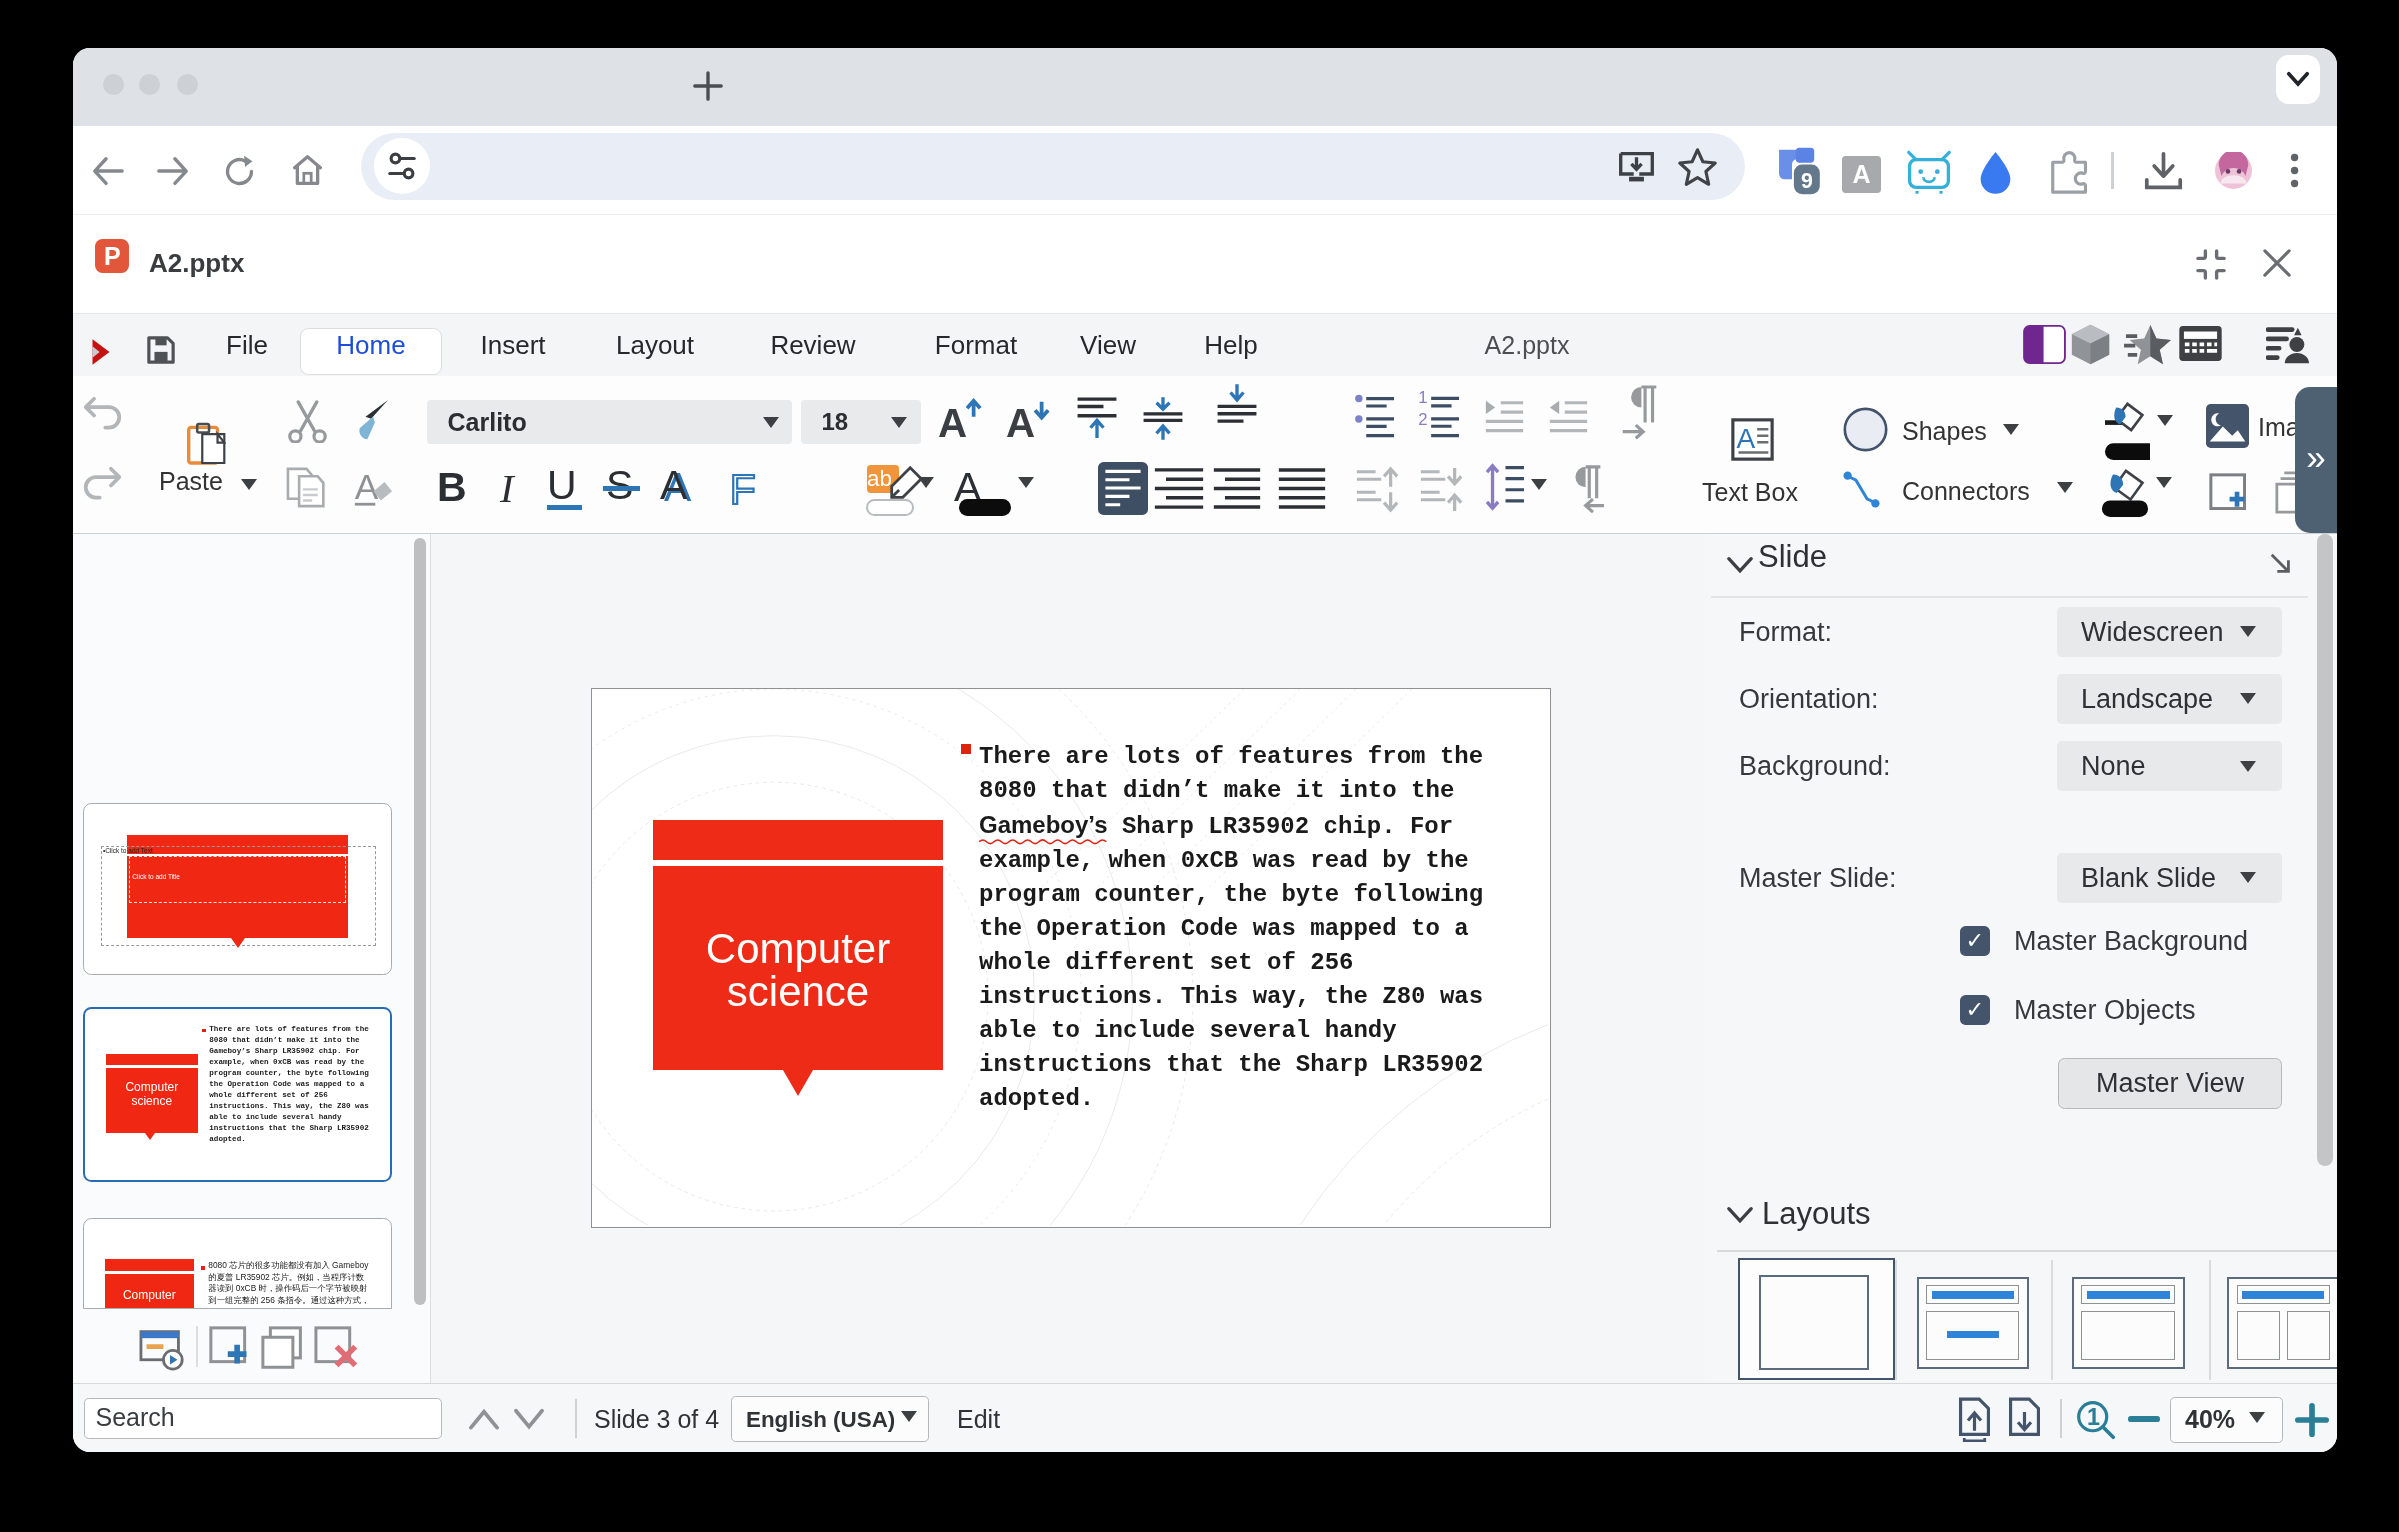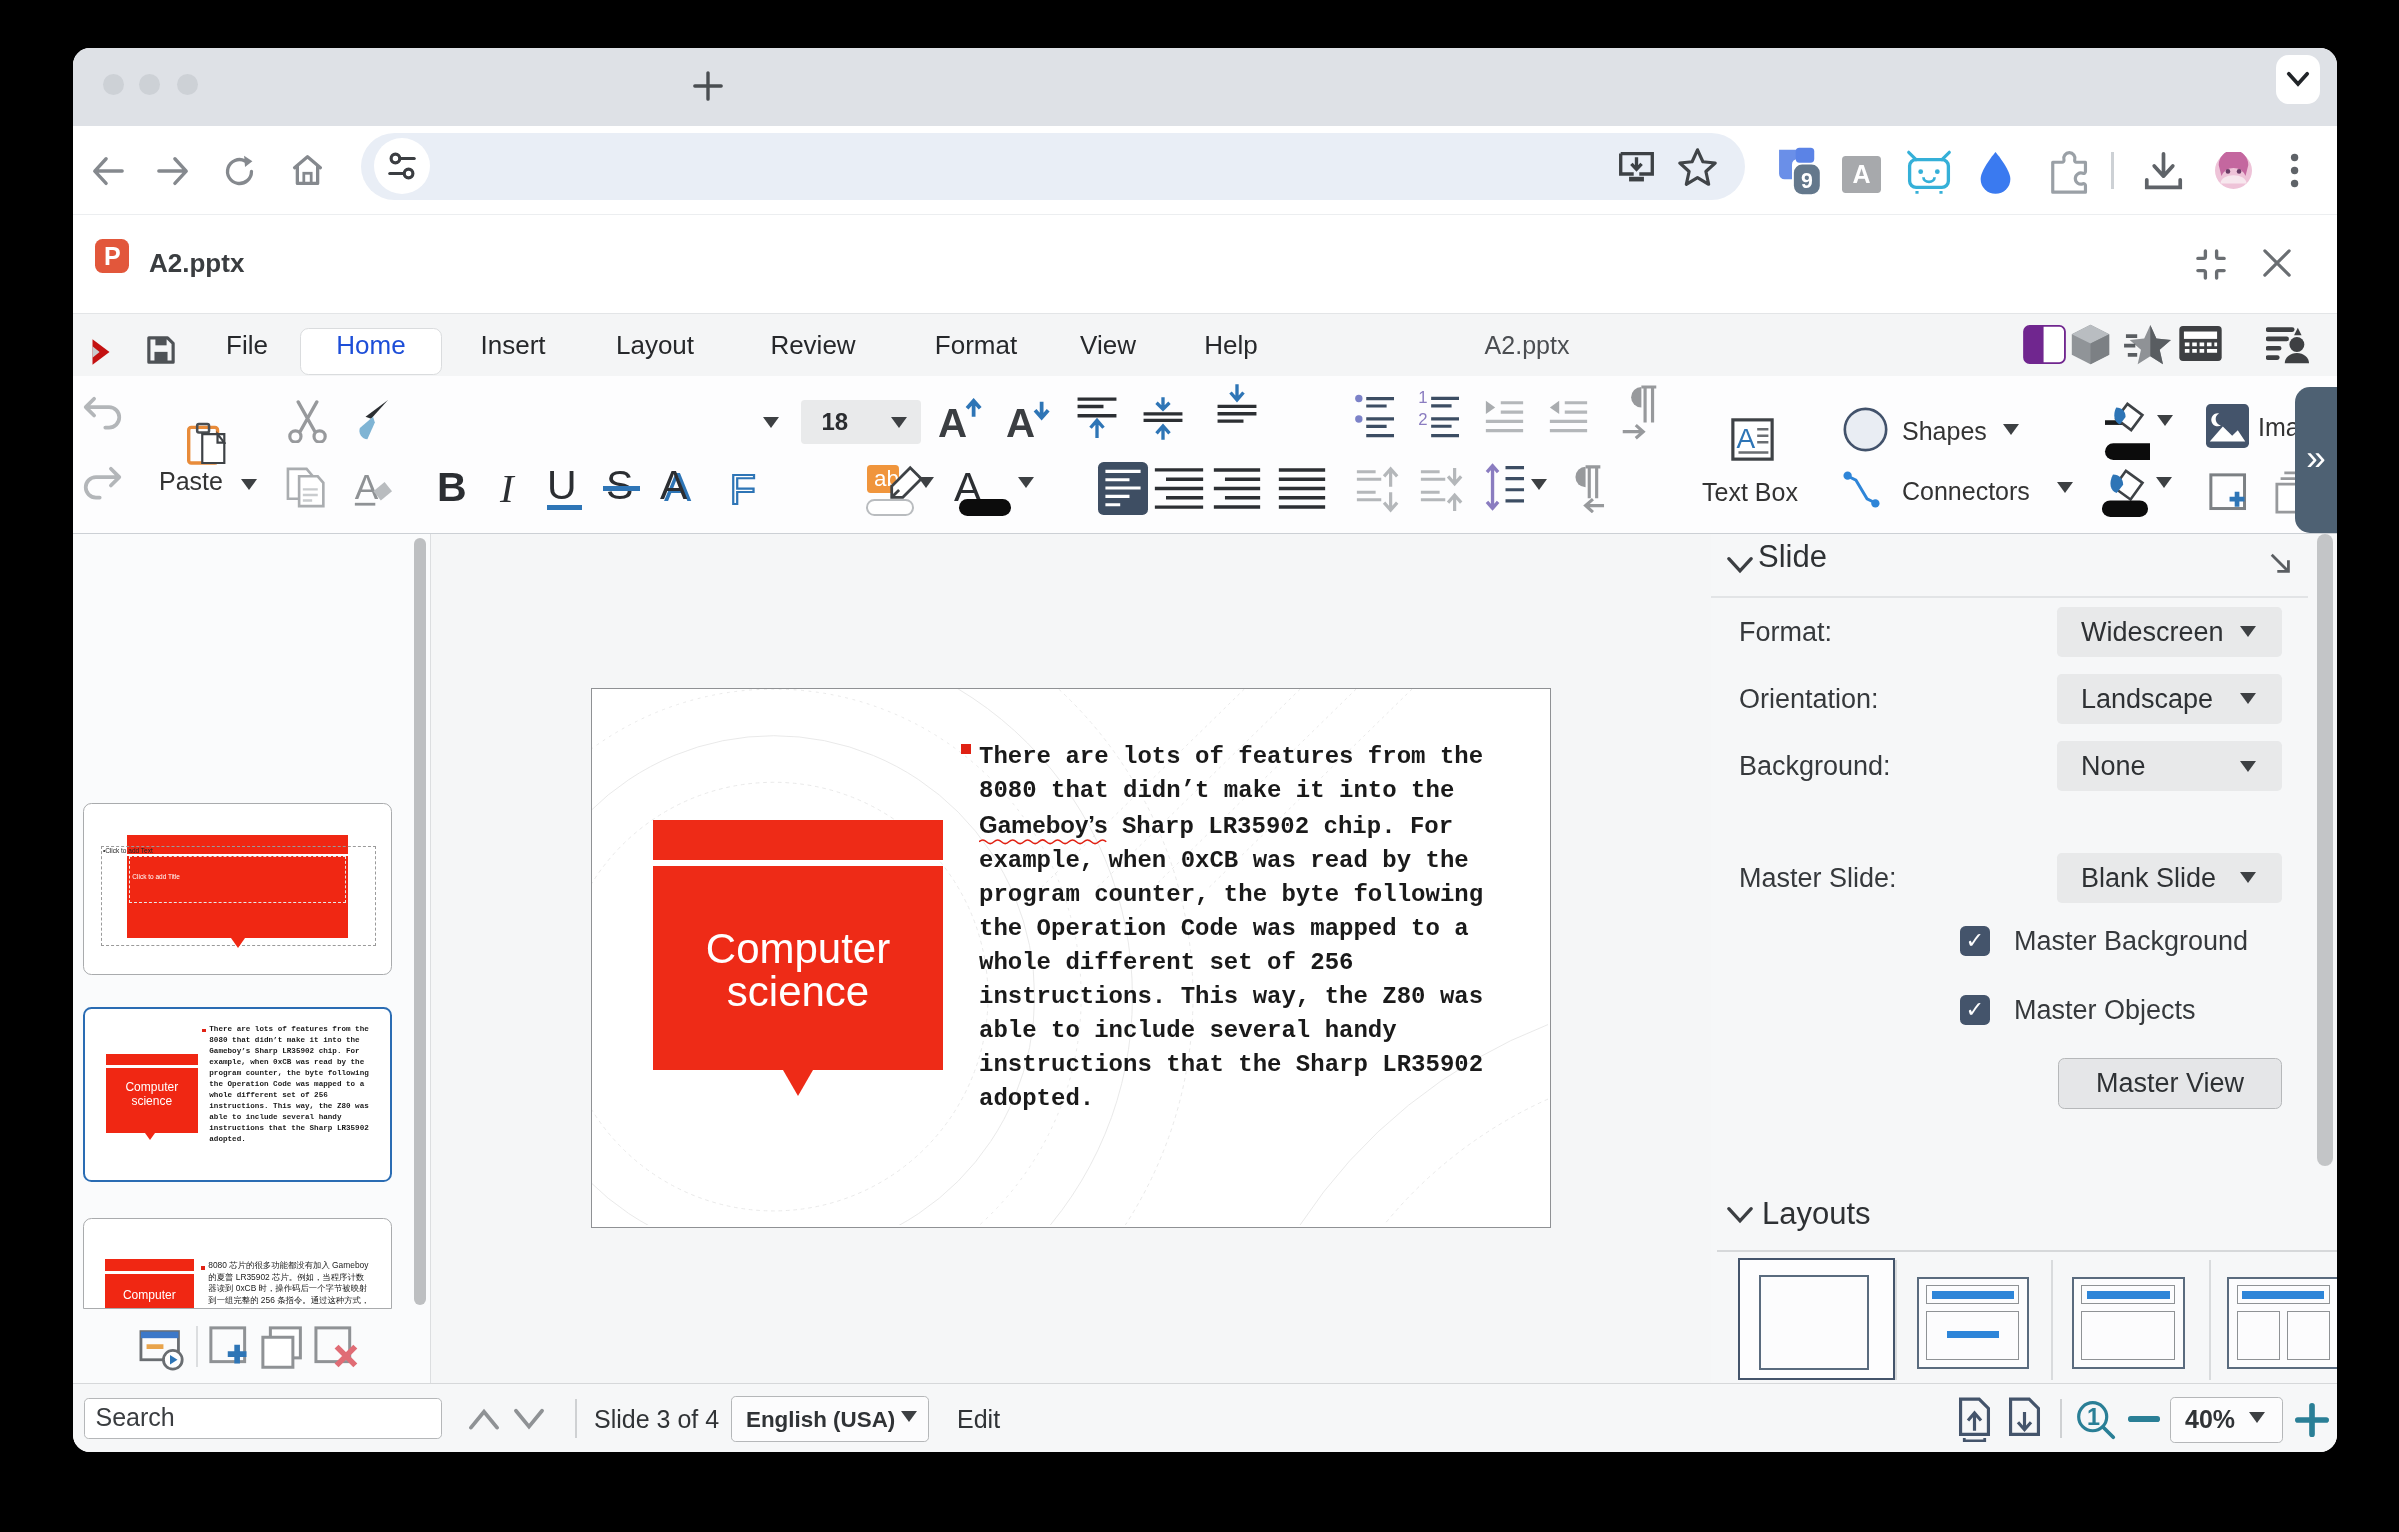--- a/index.html
+++ b/index.html
@@ -226,20 +226,23 @@
     <svg class="ab" style="left:283px;top:22.4px" width="34" height="45" viewBox="0 0 36 48">
       <path d="M34 2 L16 22 L10 20 Z" fill="#2c2f33"></path>
       <path d="M18 20 L4 32 a9 9 0 0 0 8 12 l8 -18 Z" fill="#7fb4d4"></path>
     </svg>
     <svg class="ab" style="left:280px;top:91px" width="39" height="41" viewBox="0 0 42 44">
       <text x="2" y="34" font-size="38" fill="#8f9295" font-family="Liberation Sans">A</text>
       <path d="M22 26 L34 16 L42 26 L30 36 Z" fill="#b9bcbf"></path>
       <path d="M2 40 h22" stroke="#8f9295" stroke-width="3"></path>
     </svg>
 
+    <div class="combo" style="left:354px;top:24px;width:365px;height:44px">
+        <span>Carlito</span>
+      </div>
     <div class="dtri" style="left:690px;top:41px"></div>
     <div class="combo" style="left:728px;top:24px;width:120px;height:44px">
         <span style="font-size:24px">18</span>
       </div>
     <div class="dtri" style="left:818px;top:41px"></div>
 
     <svg class="ab" style="left:865px;top:22.4px" width="45" height="45" viewBox="0 0 48 48">
       <text x="0" y="42" font-size="43" font-weight="bold" fill="#3b3e42" font-family="Liberation Sans">A</text>
       <path d="M38 20 V4 M31 11 L38 3 L45 11" stroke="#2e75b6" stroke-width="4" fill="none"></path>
     </svg>
@@ -269,21 +272,21 @@
     <div class="ab" style="left:474px;top:86px;font-size:41px;color:#2b2e32">U</div>
     <div class="ab" style="left:474px;top:129px;width:35px;height:4.7px;background:#2e75b6"></div>
     <div class="ab" style="left:533px;top:86px;font-size:41px;color:#2b2e32">S</div>
     <div class="ab" style="left:530px;top:110px;width:37px;height:4.7px;background:#2e75b6"></div>
     <div class="ab" style="left:591px;top:88px;font-size:41px;color:#2e75b6">A</div>
     <div class="ab" style="left:587px;top:86px;font-size:41px;color:#2b2e32">A</div>
     <svg class="ab" style="left:653px;top:89px" width="37" height="45" viewBox="0 0 40 48">
         <text x="4" y="42" font-size="46" fill="#fff" stroke="#2e75b6" stroke-width="2.4" font-family="Liberation Sans">F</text>
       </svg>
 
-    <div class="ab" style="left:794px;top:89px;width:32px;height:28px;background:#f0953c;border-radius:3.7px;color:#fff;font-size:22.4px;text-align:right;line-height:28px">ab</div>
+    <div class="ab" style="left:794px;top:89px;width:32px;height:28px;background:#f0953c;border-radius:3.7px;color:#fff;font-size:22.4px;text-align:left;line-height:28px">ab</div>
     <svg class="ab" style="left:815px;top:88px" width="37" height="37" viewBox="0 0 40 40">
         <path d="M24 4 L36 16 L16 36 L4 36 L4 24 Z" fill="#fff" stroke="#3e4246" stroke-width="3"></path>
         <path d="M4 36 L12 28" stroke="#3e4246" stroke-width="3"></path>
       </svg>
     <div class="ab" style="left:793px;top:123px;width:48px;height:17px;border:2.8px solid #b9bcbf;border-radius:8.4px;background:#fff"></div>
     <div class="dtri" style="left:845px;top:101px"></div>
 
     <div class="ab" style="left:881px;top:88px;font-size:41px;color:#2b2e32">A</div>
     <div class="ab" style="left:886px;top:123px;width:52px;height:17px;background:#0c0c0c;border-radius:8.4px"></div>
     <div class="dtri" style="left:945px;top:101px"></div>

